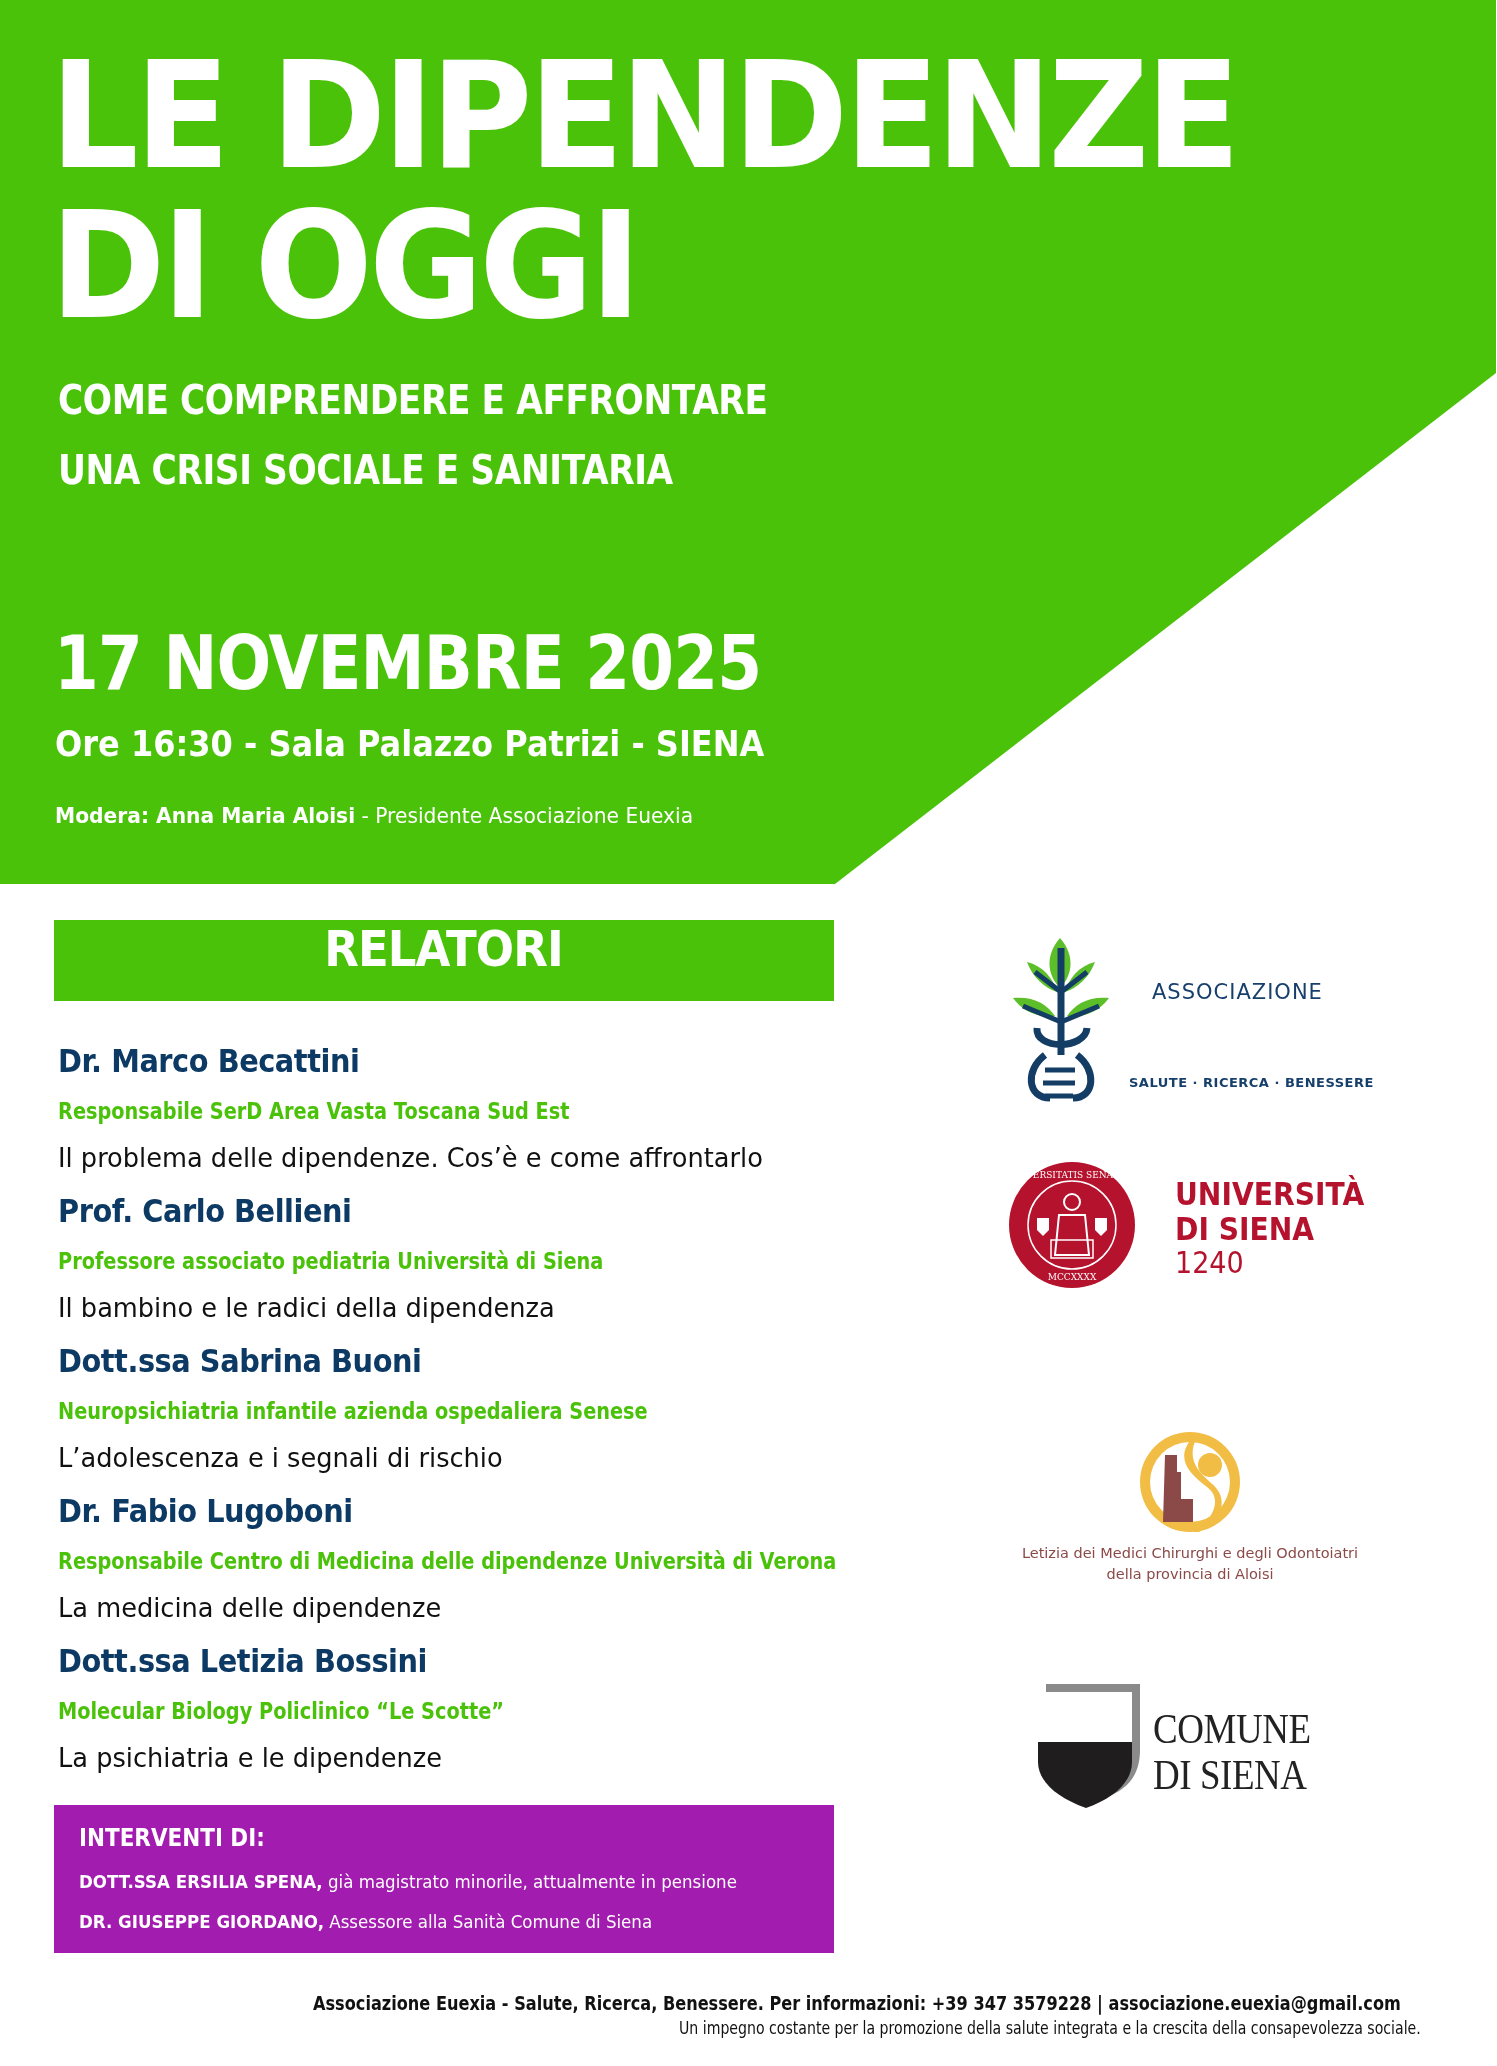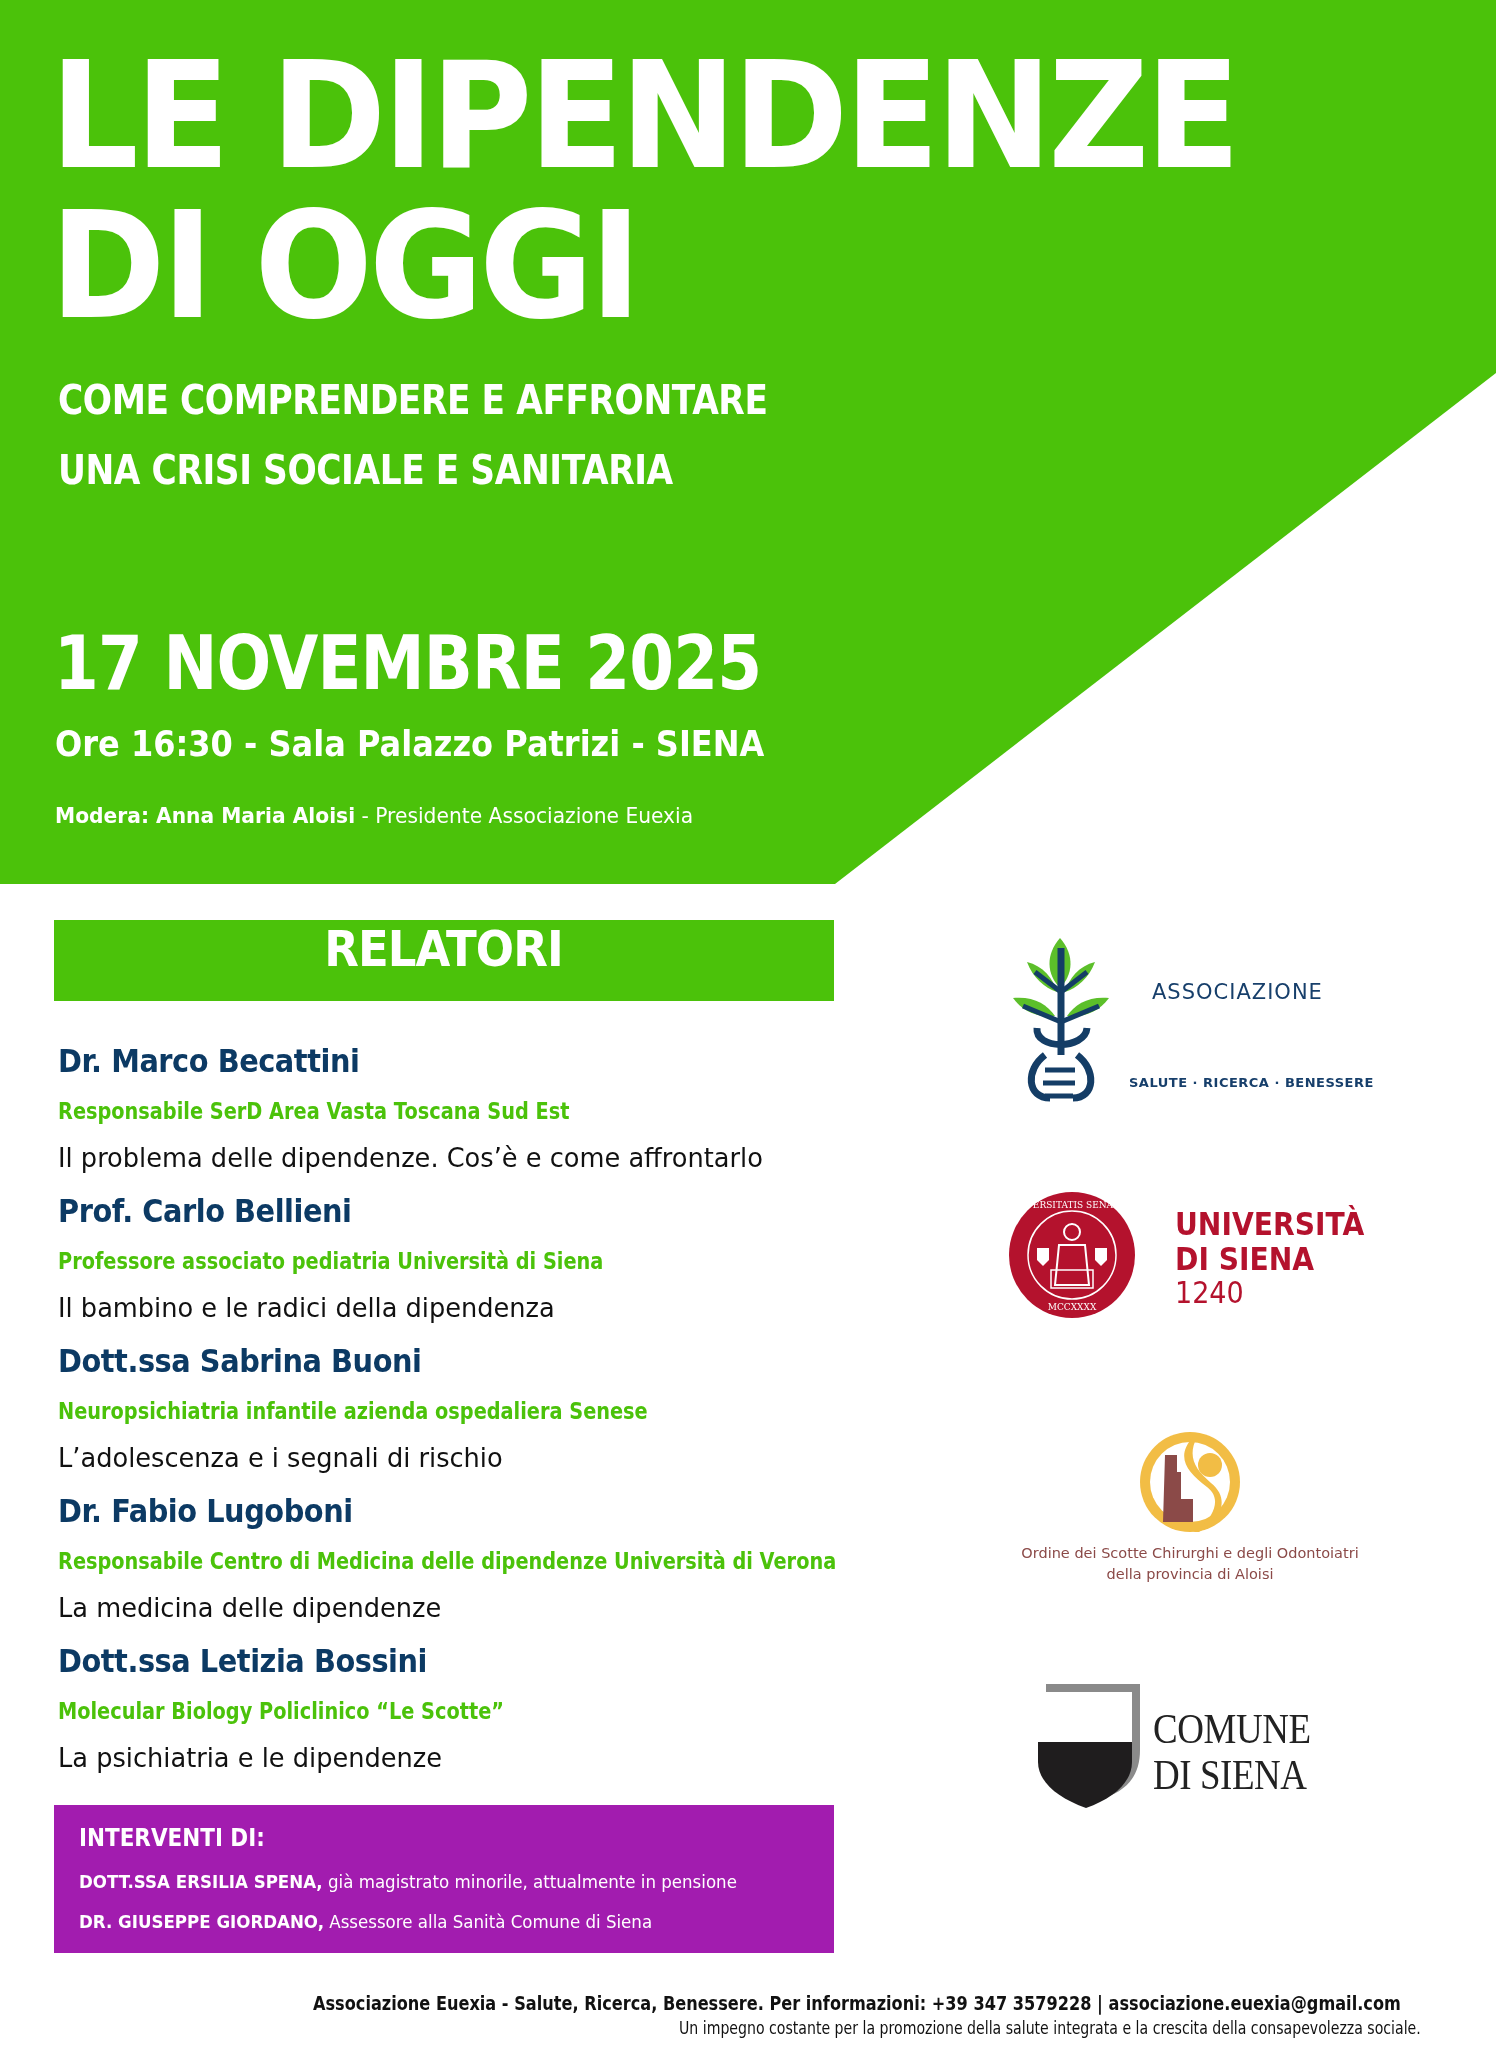--- a/index.html
+++ b/index.html
@@ -48,21 +48,21 @@
                        transform: scaleX(0.9); transform-origin: left top; white-space: nowrap; }
   .interventi .guest b { font-weight: 700; }
   .interventi .g1 { top: 68px; }
   .interventi .g2 { top: 108px; }
 
   .logo-euexia { position: absolute; left: 1005px; top: 930px; width: 380px; height: 175px; }
   .euexia-sup { position: absolute; left: 147px; top: 52px; color: #173f6b; font-size: 21px; letter-spacing: 1px; font-family: "DejaVu Sans", sans-serif; line-height: 1; }
   .euexia-main { position: absolute; left: 120px; top: 78px; color: #173f6b; font-size: 56px; letter-spacing: 4px; font-family: "DejaVu Sans", sans-serif; line-height: 1; }
   .euexia-tag { position: absolute; left: 124px; top: 146px; color: #173f6b; font-size: 13px; letter-spacing: 0.5px; font-family: "DejaVu Sans", sans-serif; line-height: 1; font-weight: 700; }
 
-  .logo-unisi { position: absolute; left: 1005px; top: 1188px; width: 380px; height: 135px; }
+  .logo-unisi { position: absolute; left: 1005px; top: 1158px; width: 380px; height: 135px; }
   .unisi-text { position: absolute; left: 170px; color: #b4122d; font-family: "DejaVu Sans", sans-serif; line-height: 1; white-space: nowrap; }
   .unisi-1 { top: 20px; font-size: 32px; font-weight: 700; transform: scaleX(0.88); transform-origin: left top; }
   .unisi-2 { top: 55px; font-size: 32px; font-weight: 700; transform: scaleX(0.88); transform-origin: left top; }
   .unisi-3 { top: 90px; font-size: 30px; transform: scaleX(0.9); transform-origin: left top; }
 
   .logo-ordine { position: absolute; left: 990px; top: 1425px; width: 400px; height: 165px; }
   .ordine-cap { position: absolute; left: 0; width: 400px; text-align: center; color: #8b4a48; font-size: 14.5px;
                 font-family: "DejaVu Sans", sans-serif; line-height: 1; white-space: nowrap; }
   .ordine-1 { top: 121px; }
   .ordine-2 { top: 142px; }
@@ -174,21 +174,21 @@
 </div>
 
 <div class="logo-ordine">
   <svg width="110" height="110" viewBox="0 0 110 110" style="position:absolute;left:145px;top:2px">
     <circle cx="55" cy="55" r="50" fill="#f2bd45"></circle>
     <circle cx="55" cy="55" r="40" fill="#ffffff"></circle>
     <path d="M58 10 C 40 30, 52 45, 72 60 C 92 75, 70 100, 58 105 L 64 105 C 82 96, 98 74, 76 56 C 60 42, 52 30, 62 10 Z" fill="#f2bd45"></path>
     <circle cx="75" cy="38" r="12" fill="#f2bd45"></circle>
     <path d="M30 28 L 42 28 L 42 45 L 46 45 L 46 72 L 58 72 L 58 95 L 28 95 Z" fill="#8b4a48"></path>
   </svg>
-  <div class="ordine-cap ordine-1">Ordine dei Scotte Chirurghi e degli Odontoiatri</div>
+  <div class="ordine-cap ordine-1">Letizia dei Medici Chirurghi e degli Odontoiatri</div>
   <div class="ordine-cap ordine-2">della provincia di Aloisi</div>
 </div>
 
 <div class="logo-comune">
   <svg width="104" height="128" viewBox="0 0 104 128" style="position:absolute;left:0;top:0">
     <path d="M10 2 L 104 2 L 104 68 C 104 95, 90 110, 62 118 L 62 110 C 84 102, 96 90, 96 68 L 96 10 L 10 10 Z" fill="#8a8a8a"></path>
     <path d="M2 60 L 96 60 L 96 80 C 96 100, 78 116, 50 126 C 22 116, 2 100, 2 80 Z" fill="#1f1d1e"></path>
   </svg>
   <div class="comune-text comune-1">COMUNE</div>
   <div class="comune-text comune-2">DI SIENA</div>

